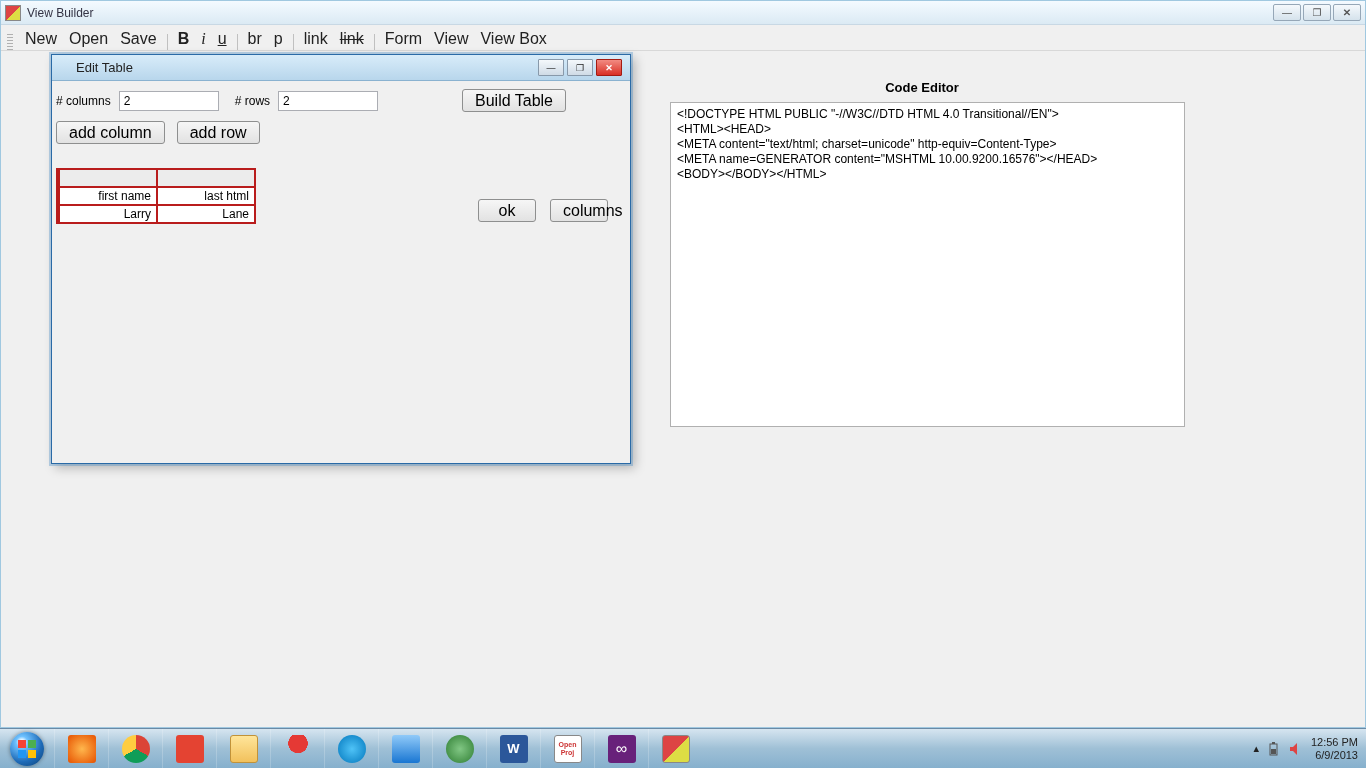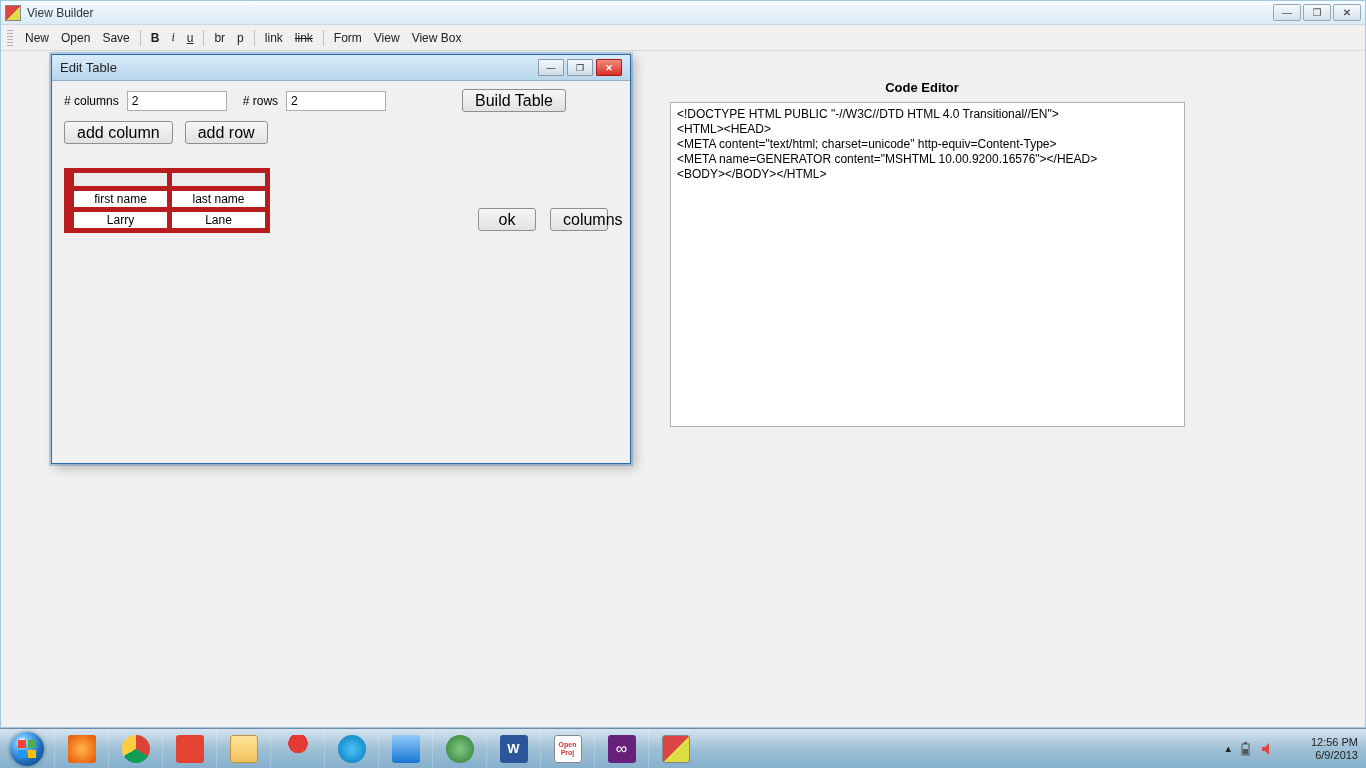--- a/index.html
+++ b/index.html
@@ -7,50 +7,50 @@
 
 
 .main-window { position:absolute; left:0; top:0; width:1366px; height:728px; background:#f0f0f0; border:1px solid #a0c8e0; }
 .title-bar { height:24px; background:linear-gradient(#f4faff,#dbeaf4); display:flex; align-items:center; padding:0 4px; border-bottom:1px solid #c8d8e4; }
 .app-icon { width:16px; height:16px; background:linear-gradient(135deg,#d44 0 50%,#dd4 50% 100%); margin-right:6px; border:1px solid #888; }
 .app-title { font-size:12px; color:#334; flex:1; }
 .winbtn { width:28px; height:17px; margin-left:2px; border:1px solid #96a7b7; border-radius:2px; background:linear-gradient(#f5f9fc,#d5e2ec); display:flex; align-items:center; justify-content:center; font-size:10px; color:#555; font-family:Arial; }
 .winbtn:last-child { font-weight:bold; }
 
 
-.toolbar { height:26px; background:#f0f0f0; display:flex; align-items:center; padding:0 6px; border-bottom:1px solid #d8d8d8; font-size:12px; }
+.toolbar { height:26px; background:#f0f0f0; display:flex; align-items:flex-end; padding:0 6px; border-bottom:1px solid #d8d8d8; font-size:16px; }
 .grip { width:6px; height:16px; background:repeating-linear-gradient(to bottom,#b0b0b0 0 1px,transparent 1px 3px); margin-right:6px; }
 .tb-item { padding:2px 6px; cursor:default; color:#222; }
 .tb-sep { width:1px; height:16px; background:#c0c0c0; margin:0 4px; }
 .tb-bold { font-weight:bold; }
 .tb-italic { font-style:italic; font-family:Georgia,serif; }
 .tb-under { text-decoration:underline; }
 .tb-strike { text-decoration:line-through; }
 
 
 .code-editor-title { position:absolute; left:670px; right:192px; top:80px; text-align:center; font-size:13px; font-weight:bold; }
 .code-editor-box { position:absolute; left:670px; top:102px; width:515px; height:325px; background:#fff; border:1px solid #b0b0b0; padding:4px 6px; font-family:Arial,sans-serif; font-size:12px; line-height:15px; white-space:pre-wrap; word-break:break-word; overflow:auto; }
 
 
 .dialog { position:absolute; left:51px; top:54px; width:580px; height:410px; background:#f0f0f0; border:1px solid #2a6aa6; box-shadow:0 0 0 2px rgba(70,140,200,.35), 4px 4px 10px rgba(0,0,0,.25); }
 .dlg-title { height:26px; background:linear-gradient(#d8ecf9,#b8d6ec); display:flex; align-items:center; padding:0 8px; font-size:13px; color:#222; border-bottom:1px solid #8ab2d0; }
-.dlg-title-text { flex:1; }
+.dlg-title-text { flex:1;margin-left:16px; }
 .dlg-btn { width:26px; height:17px; margin-left:3px; border:1px solid #8899aa; border-radius:1px; background:linear-gradient(#f4f8fb,#cfdbe6); display:flex; align-items:center; justify-content:center; font-size:9px; }
 .dlg-btn.close { background:linear-gradient(#f28b82,#d93025); color:#fff; font-weight:bold; border-color:#a31b12; }
-.dlg-body { position:relative; padding:10px 12px; }
+.dlg-body { position:relative; padding:10px 4px; }
 .dlg-row { display:flex; align-items:center; gap:8px; margin-bottom:10px; }
 .lbl { font-size:12px; }
 .txt { width:100px; height:20px; border:1px solid #abadb3; background:#fff; padding:0 4px; font-size:12px; }
 .btn { height:23px; padding:0 12px; font-size:16px; background:linear-gradient(#f6f6f6,#e2e2e2); border:1px solid #8e8f8f; border-radius:3px; cursor:default; }
 .build-btn-wrap { position:absolute; left:410px; top:8px; }
 .dlg-row2 { display:flex; gap:12px; margin-bottom:20px; }
 
 
 .grid { border:1px solid #888; border-collapse:collapse; margin-top:24px; font-size:12px; background:#fff; }
-.grid th, .grid td { border:5px solid #b91c1c; height:18px; text-align:center; padding:1px 5px; width:98px; overflow:hidden; }
+.grid th, .grid td { border:2px solid #b91c1c; height:18px; text-align:right; padding:1px 5px; width:98px; overflow:hidden; }
 .grid th { background:#ececec; font-weight:normal; }
 .grid .rowhdr { width:0; padding:0; }
 
 
 .dlg-footer { position:absolute; bottom:12px; right:22px; display:flex; gap:14px; }
 .dlg-footer .btn { width:58px; }
 
 
 .taskbar { position:absolute; left:0; bottom:0; width:1366px; height:40px; background:linear-gradient(#d6e5f0,#9fc0d6 50%,#86b0cd); border-top:1px solid #6a8aa6; display:flex; align-items:center; }
 .start { width:54px; height:40px; display:flex; align-items:center; justify-content:center; }
@@ -58,21 +58,21 @@
 .orb::after { content:""; position:absolute; left:8px; top:8px; width:18px; height:18px; background:
   linear-gradient(#f44336,#f44336) 0 0/8px 8px no-repeat,
   linear-gradient(#4caf50,#4caf50) 10px 0/8px 8px no-repeat,
   linear-gradient(#2196f3,#2196f3) 0 10px/8px 8px no-repeat,
   linear-gradient(#ffc107,#ffc107) 10px 10px/8px 8px no-repeat; }
 .tb-icons { display:flex; height:40px; }
 .tbi { width:54px; height:40px; display:flex; align-items:center; justify-content:center; border-left:1px solid rgba(255,255,255,.2); }
 .tbi .ico { width:28px; height:28px; border-radius:3px; }
 .tray { margin-left:auto; display:flex; align-items:center; padding-right:8px; gap:8px; font-size:11px; color:#222; }
 .tray-ico { width:14px; height:14px; }
-.clock { text-align:right; line-height:13px;margin-left:28px; }
+.clock { text-align:right; line-height:13px; }
 </style>
 </head>
 <body>
 
 <div class="main-window">
   <div class="title-bar">
     <div class="app-icon"></div>
     <div class="app-title">View Builder</div>
     <div class="winbtn">—</div>
     <div class="winbtn">❐</div>
@@ -133,21 +133,21 @@
     <table class="grid">
       <tbody>
           <tr>
         <th class="rowhdr"></th>
         <th></th>
         <th></th>
       </tr>
       <tr>
         <th class="rowhdr"></th>
         <td>first name</td>
-        <td>last name</td>
+        <td>last html</td>
       </tr>
       <tr>
         <th class="rowhdr"></th>
         <td>Larry</td>
         <td>Lane</td>
       </tr>
     </tbody>
       </table>
 
     <div class="dlg-footer">

